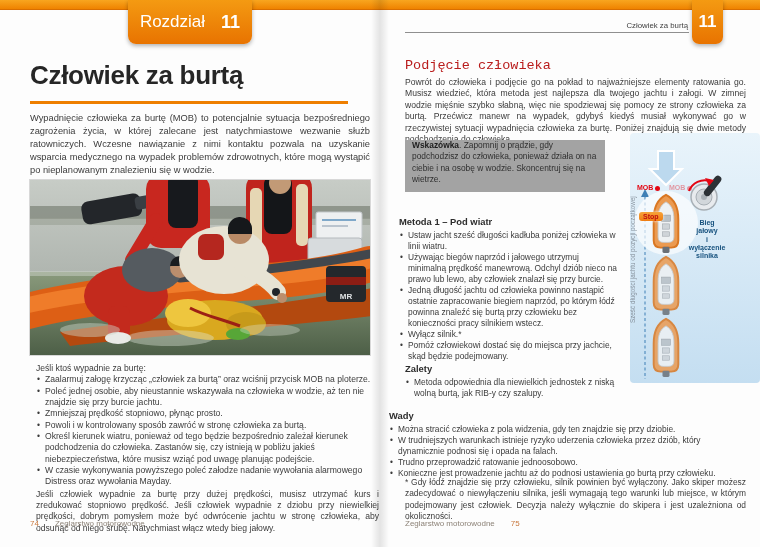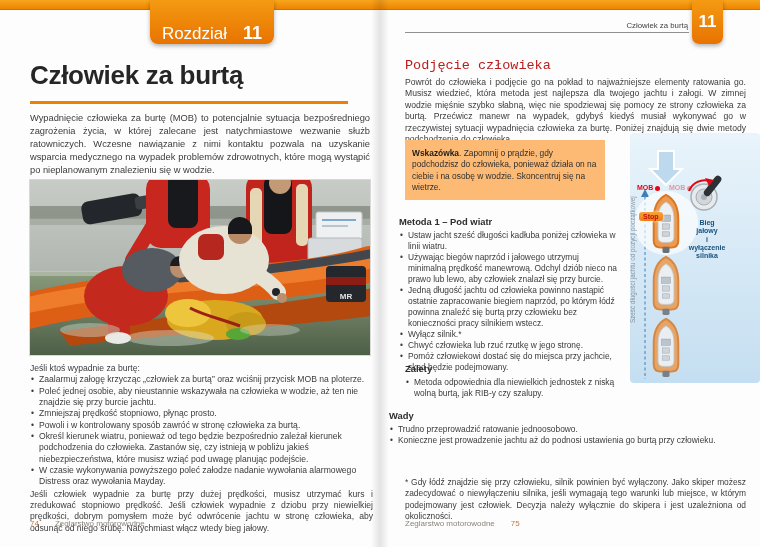--- a/index.html
+++ b/index.html
@@ -6,48 +6,48 @@
   body{width:760px;height:547px;background:#ffffff;font-family:"Liberation Sans",sans-serif;color:#3b3b3b;overflow:hidden;position:relative;}
   .abs{position:absolute;}
   .spread{position:absolute;left:0;top:0;width:760px;height:547px;background:#fdfdfd;}
   .topbar{left:0;top:0;width:760px;height:9px;background:linear-gradient(180deg,#f8a61f,#ef8300);border-bottom:1px solid #d96f00;}
   .gutter{left:371px;top:0;width:18px;height:547px;background:linear-gradient(90deg,rgba(0,0,0,0),rgba(0,0,0,0.10) 50%,rgba(0,0,0,0));pointer-events:none;}
   .page{position:absolute;top:0;width:380px;height:547px;}
   .page-l{left:0;}
   .page-r{left:380px;}
 
   
-  .chapter-tab{left:128px;top:0;width:124px;height:44px;background:linear-gradient(180deg,#f49a12,#e87300);border-radius:0 0 8px 8px;box-shadow:0 2px 4px rgba(0,0,0,.3);display:flex;align-items:flex-end;justify-content:center;color:#fff;font-size:17px;gap:16px;margin-left:22px;}
+  .chapter-tab{left:128px;top:0;width:124px;height:44px;background:linear-gradient(180deg,#f49a12,#e87300);border-radius:0 0 8px 8px;box-shadow:0 2px 4px rgba(0,0,0,.3);display:flex;align-items:center;justify-content:center;color:#fff;font-size:17px;gap:16px;}
   .chapter-tab .num{font-weight:bold;font-size:18px;}
 
   
   .num-tab{left:312px;top:0;width:31px;height:44px;background:linear-gradient(180deg,#f49a12,#e87300);border-radius:0 0 7px 7px;box-shadow:0 2px 4px rgba(0,0,0,.3);display:flex;align-items:center;justify-content:center;color:#fff;font-weight:bold;font-size:17px;}
 
   .l-title{left:30px;top:60px;width:330px;font-size:26px;font-weight:bold;color:#262626;letter-spacing:-0.3px;}
   .l-rule{left:30px;top:101px;width:318px;height:3px;background:#ee7f00;}
   .l-intro{left:30px;top:112px;width:340px;font-size:9.3px;line-height:1.40;text-align:justify;color:#3b3b3b;}
   .photo-frame{left:30px;top:180px;width:340px;height:175px;overflow:hidden;box-shadow:0 0 0 1px #d8d8d8;}
-  .l-body{left:30px;top:363px;width:343px;font-size:8.6px;line-height:1.32;color:#3b3b3b;}
+  .l-body{left:36px;top:363px;width:343px;font-size:8.6px;line-height:1.32;color:#3b3b3b;}
   .l-body .closing{margin-top:1px;text-align:justify;}
   .li{position:relative;padding-left:9px;}
   .li::before{content:"\2022";position:absolute;left:1px;top:0;color:#3b3b3b;}
   .footer{top:519px;font-size:8px;color:#8d8378;}
   .footer .pg{color:#c8773c;}
   .footer-l{left:30px;}
   .footer-r{left:25px;width:340px;}
   .footer span{margin:0 0;}
   .footer .gap{display:inline-block;width:16px;}
 
   
   .r-running{left:25px;top:21px;width:283px;text-align:right;font-size:7.8px;color:#3f3f3f;}
   .r-rule{left:25px;top:32px;width:284px;height:1px;background:#8f8f8f;}
 
   .r-sec-title{left:25px;top:58px;width:300px;font-size:13.5px;color:#b91c1c;font-family:Liberation Mono, monospace;}
   .r-sec-body{left:25px;top:77px;width:341px;font-size:8.6px;line-height:1.33;text-align:justify;}
-  .tip-box{left:25px;top:140px;width:186px;background:#fdba74;padding:8px 7px 7px 7px;font-size:8.4px;line-height:1.34;color:#2f2f2f;}
+  .tip-box{left:25px;top:140px;width:186px;background:#a3a3a3;padding:0 7px 7px 7px;font-size:8.4px;line-height:1.34;color:#2f2f2f;}
   .tip-box b{color:#1d1d1d;}
   .r-method{left:19px;top:216px;width:220px;font-size:8.4px;line-height:1.31;}
   .r-pros{left:25px;top:363px;width:220px;font-size:8.4px;line-height:1.31;}
   .r-cons{left:9px;top:410px;width:341px;font-size:8.4px;line-height:1.31;}
   .blk-title{font-weight:bold;font-size:9.4px;color:#2d2d2d;margin-bottom:2px;}
   .r-footnote{left:25px;top:477px;width:341px;font-size:8.4px;line-height:1.36;text-align:justify;}
 
   
   .diagram{left:250px;top:133px;width:130px;height:250px;}
   .diagram .panel-svg{position:absolute;left:0;top:0;}
@@ -184,35 +184,36 @@
       <b>Wskazówka</b><span>. Zapomnij o prądzie, gdy podchodzisz do człowieka, ponieważ działa on na ciebie i na osobę w wodzie. Skoncentruj się na wietrze.</span>
     </div>
 
     <div class="abs r-method">
       <div class="blk-title">Metoda 1 – Pod wiatr</div>
       <div>
           <div class="li"><span>Ustaw jacht sześć długości kadłuba poniżej człowieka w linii wiatru.</span></div>
           <div class="li"><span>Używając biegów naprzód i jałowego utrzymuj minimalną prędkość manewrową. Odchyl dziób nieco na prawo lub lewo, aby człowiek znalazł się przy burcie.</span></div>
           <div class="li"><span>Jedną długość jachtu od człowieka powinno nastąpić ostatnie zapracowanie biegiem naprzód, po którym łódź powinna znaleźć się burtą przy człowieku bez konieczności pracy silnikiem wstecz.</span></div>
           <div class="li"><span>Wyłącz silnik.*</span></div>
-          <div class="li"><span>Chwyć człowieka lub rzuć rzutkę w jego stronę.</span></div>
           <div class="li"><span>Pomóż człowiekowi dostać się do miejsca przy jachcie, skąd będzie podejmowany.</span></div>
         </div>
     </div>
 
     <div class="abs r-pros">
       <div class="blk-title">Zalety</div>
       <div>
           <div class="li"><span>Metoda odpowiednia dla niewielkich jednostek z niską wolną burtą, jak RIB-y czy szalupy.</span></div>
         </div>
     </div>
 
     <div class="abs r-cons">
       <div class="blk-title">Wady</div>
       <div>
+          <div class="li"><span>Można stracić człowieka z pola widzenia, gdy ten znajdzie się przy dziobie.</span></div>
+          <div class="li"><span>W trudniejszych warunkach istnieje ryzyko uderzenia człowieka przez dziób, który dynamicznie podnosi się i opada na falach.</span></div>
           <div class="li"><span>Trudno przeprowadzić ratowanie jednoosobowo.</span></div>
           <div class="li"><span>Konieczne jest prowadzenie jachtu aż do podnosi ustawienia go burtą przy człowieku.</span></div>
         </div>
     </div>
 
     <div class="abs r-footnote">* Gdy łódź znajdzie się przy człowieku, silnik powinien być wyłączony. Jako skiper możesz zadecydować o niewyłączeniu silnika, jeśli wymagają tego warunki lub miejsce, w którym podejmowany jest człowiek. Decyzja należy wyłącznie do skipera i jest uzależniona od okoliczności.</div>
 
     <div class="abs diagram">
       <svg class="panel-svg" width="130" height="250" viewBox="0 0 130 250">
         <defs>

